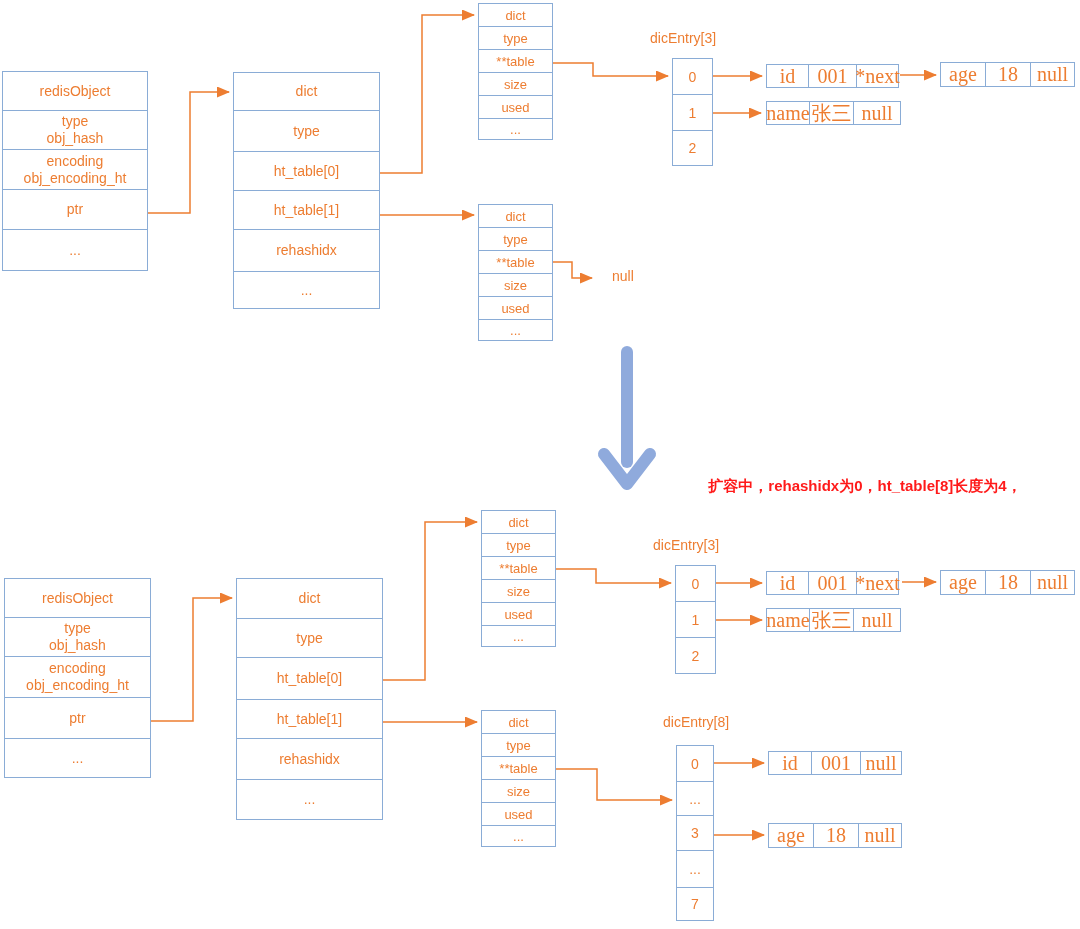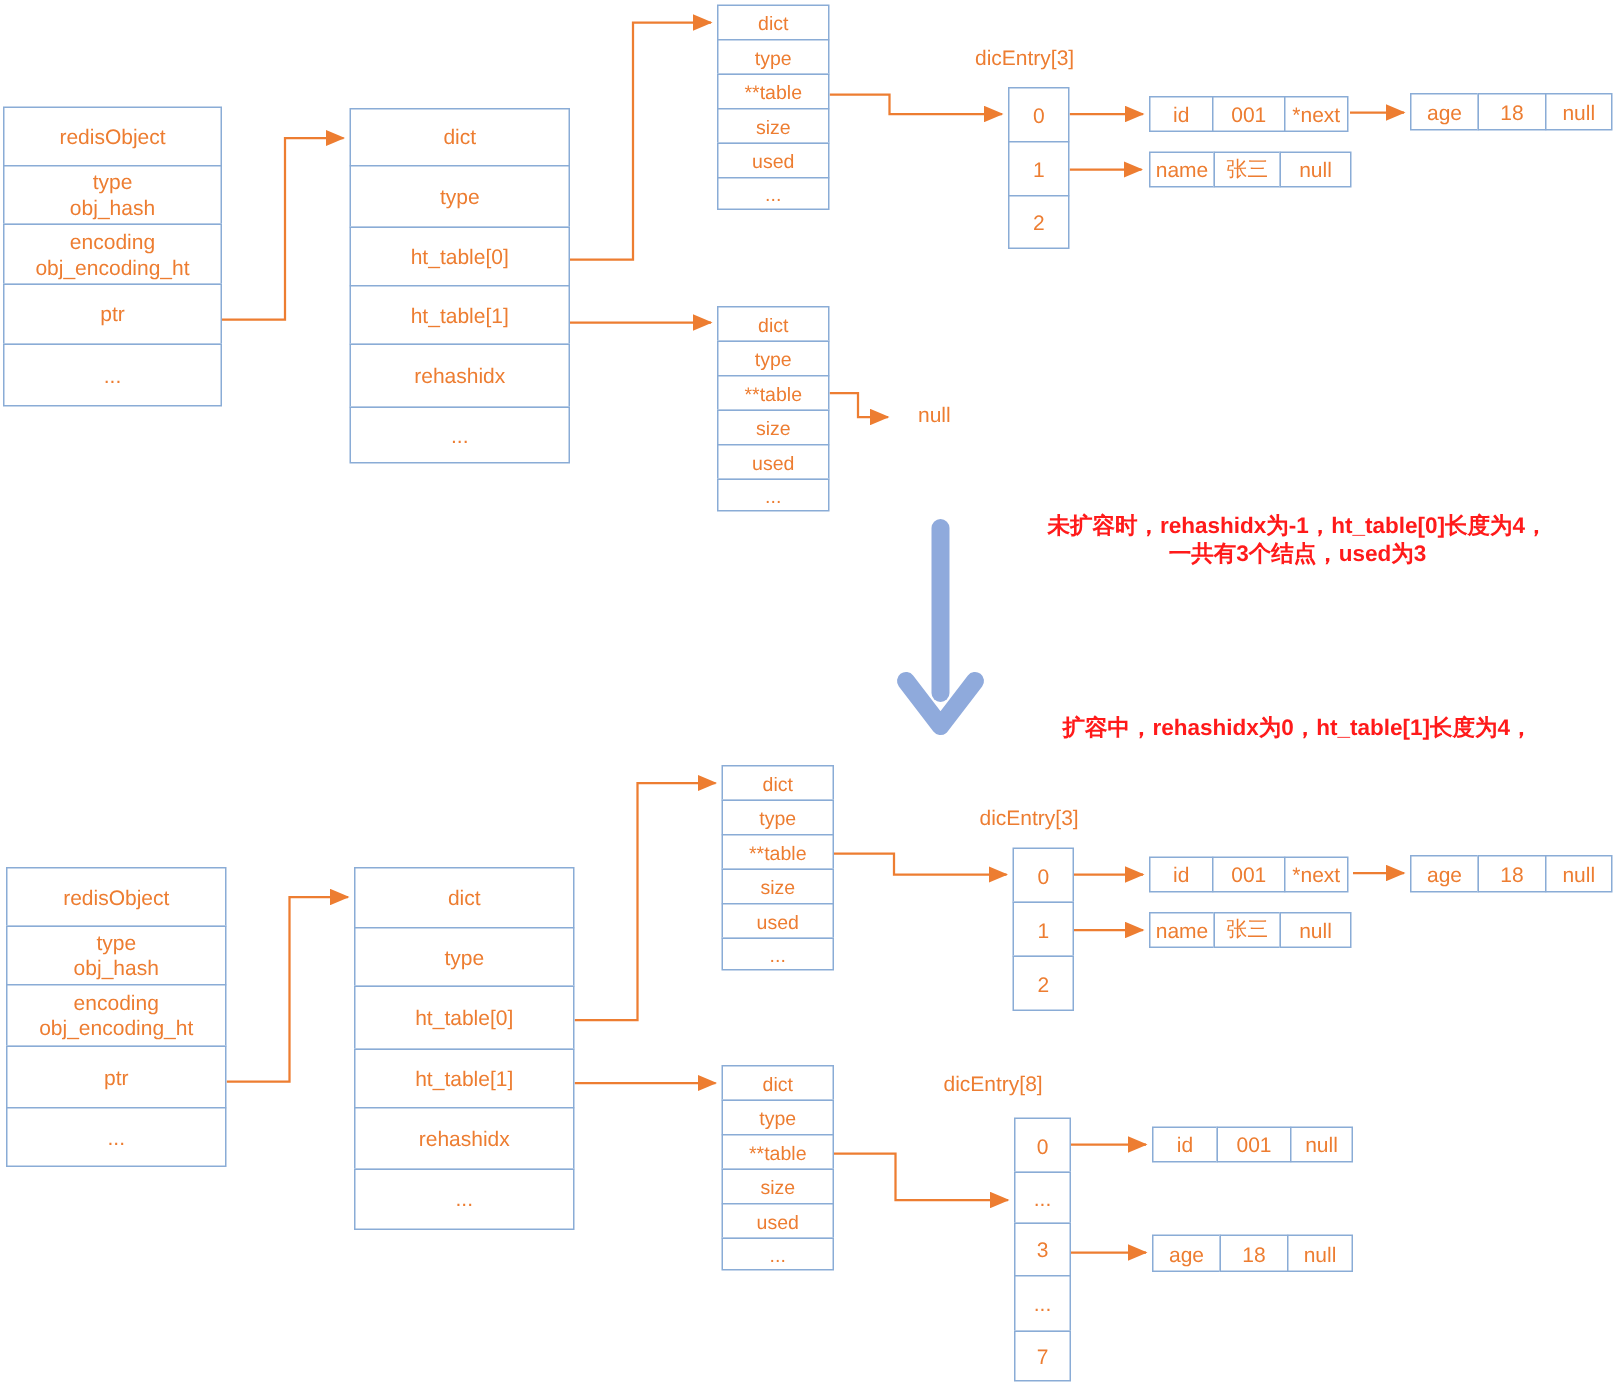--- a/index.html
+++ b/index.html
@@ -29,21 +29,21 @@
     box-sizing:border-box;border:1px solid var(--border);background:var(--bg);
     margin-top:-1px;display:flex;align-items:center;justify-content:center;
     color:var(--orange);font-size:14px;
   }
   .array-box .array-cell:first-child{margin-top:0;}
 
   .entry-box{position:absolute;display:flex;}
   .entry-cell{
     box-sizing:border-box;border:1px solid var(--border);background:var(--bg);
     margin-left:-1px;display:flex;align-items:center;justify-content:center;
-    color:var(--orange);font-size:14px;white-space:nowrap;
+    color:var(--orange);font-size:20px;white-space:nowrap;font-family:Liberation Serif, serif;
   }
   .entry-box .entry-cell:first-child{margin-left:0;}
 
   .diagram-label{position:absolute;color:var(--orange);font-size:14px;white-space:nowrap;}
   .annotation{
     position:absolute;color:var(--red);font-weight:bold;font-size:15px;
     line-height:19px;text-align:center;
   }
 </style>
 </head>
@@ -148,21 +148,21 @@
       <div class="array-cell" style="height: 37px;">0</div>
       <div class="array-cell" style="height: 37px;">1</div>
       <div class="array-cell" style="height: 36px;">2</div>
     </div>
     <div class="diagram-label" style="left: 653px; top: 537px;">dicEntry[3]</div>
     <div class="array-box" style="left: 675px; top: 565px; width: 41px;">
       <div class="array-cell" style="height: 37px;">0</div>
       <div class="array-cell" style="height: 37px;">1</div>
       <div class="array-cell" style="height: 37px;">2</div>
     </div>
-    <div class="diagram-label" style="left: 629px; top: 714px;">dicEntry[8]</div>
+    <div class="diagram-label" style="left: 663px; top: 714px;">dicEntry[8]</div>
     <div class="array-box" style="left: 676px; top: 745px; width: 38px;">
       <div class="array-cell" style="height: 37px;">0</div>
       <div class="array-cell" style="height: 35px;">...</div>
       <div class="array-cell" style="height: 36px;">3</div>
       <div class="array-cell" style="height: 38px;">...</div>
       <div class="array-cell" style="height: 34px;">7</div>
     </div>
     <div class="entry-box" style="left: 766px; top: 64px; height: 24px;">
       <div class="entry-cell" style="width: 43px;">id</div>
       <div class="entry-cell" style="width: 49px;">001</div>
@@ -197,20 +197,16 @@
       <div class="entry-cell" style="width: 44px;">id</div>
       <div class="entry-cell" style="width: 50px;">001</div>
       <div class="entry-cell" style="width: 42px;">null</div>
     </div>
     <div class="entry-box" style="left: 768px; top: 823px; height: 25px;">
       <div class="entry-cell" style="width: 46px;">age</div>
       <div class="entry-cell" style="width: 46px;">18</div>
       <div class="entry-cell" style="width: 44px;">null</div>
     </div>
     <div class="diagram-label" style="left: 612px; top: 268px;">null</div>
-    <div class="annotation" style="left: 655px; top: 341px; width: 420px;">
-      <div class="annotation-line">未扩容时，rehashidx为-1，ht_table[0]长度为4，</div>
-      <div class="annotation-line">一共有3个结点，used为3</div>
-    </div>
     <div class="annotation" style="left: 655px; top: 476px; width: 420px;">
-      <div class="annotation-line">扩容中，rehashidx为0，ht_table[1]长度为4，</div>
+      <div class="annotation-line">扩容中，rehashidx为0，ht_table[8]长度为4，</div>
     </div>
   </div>
 
 </body></html>

